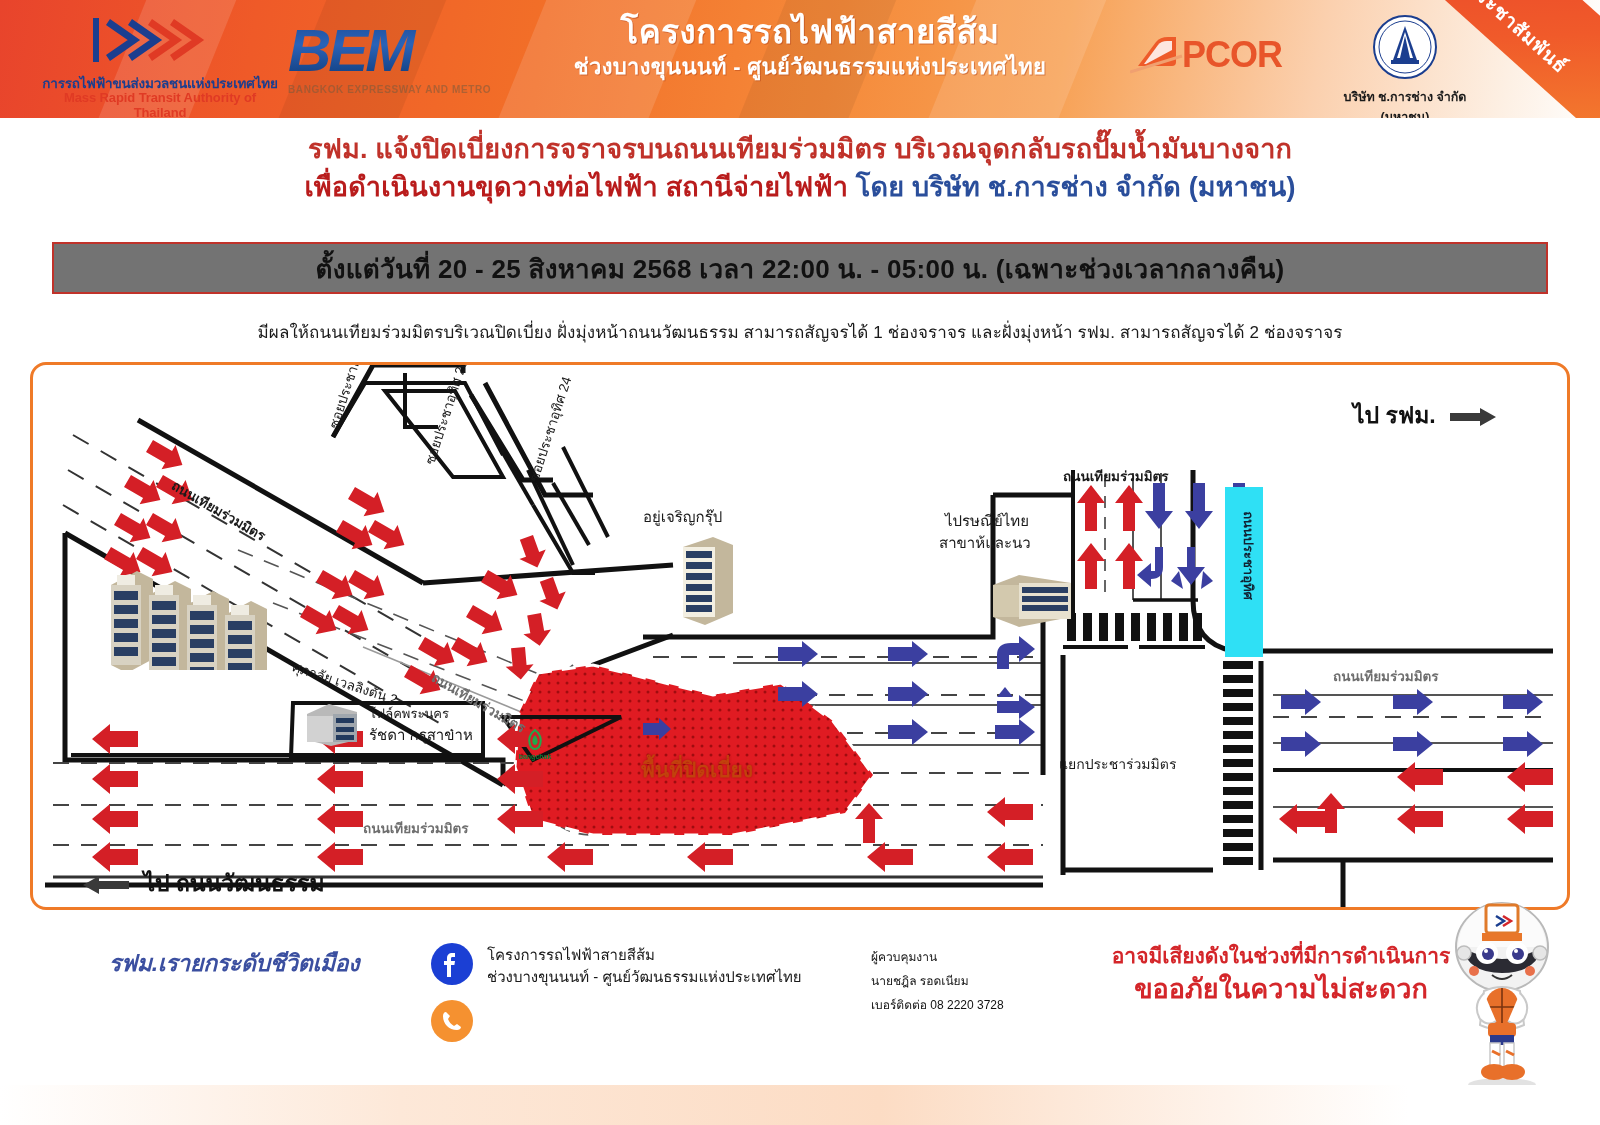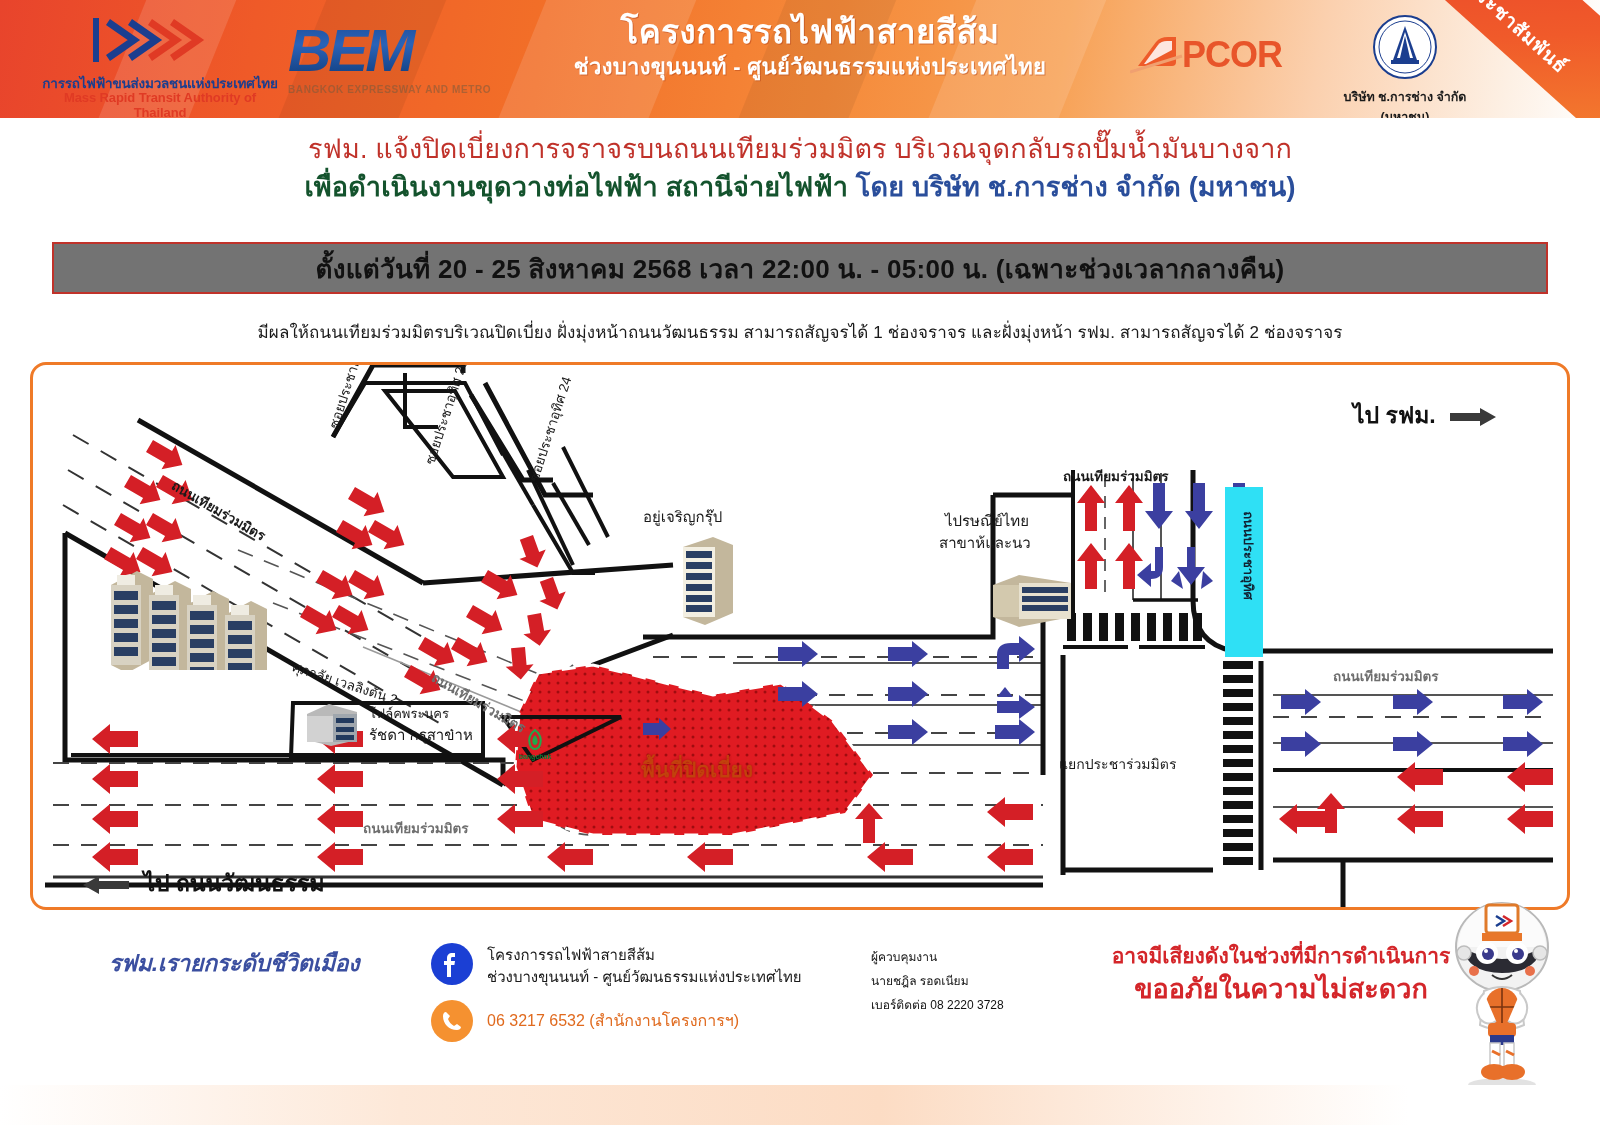--- a/index.html
+++ b/index.html
@@ -51,23 +51,23 @@
   .ck-name { font-size:12.5px; font-weight:bold; color:#1a1a1a; margin-top:3px; }
 
   .ribbon { position:absolute; right:-52px; top:-34px; width:250px; height:92px;
     background: linear-gradient(135deg,#e8402a 0%, #f05a2a 60%, #f37a2e 100%);
     transform: rotate(42deg); }
   .ribbon span { position:absolute; left:64px; top:48px; color:#fff; font-size:19px;
     font-weight:bold; white-space:nowrap; letter-spacing:1px; }
 
   
   .title-block { position:absolute; left:0; top:130px; width:1600px; text-align:center; }
-  .title-l1 { font-size:27px; font-weight:normal; color:#c0322a; line-height:38px; letter-spacing:0.2px; }
+  .title-l1 { font-size:27px; font-weight:bold; color:#c0322a; line-height:38px; letter-spacing:0.2px; }
   .title-l2 { font-size:27px; font-weight:bold; line-height:38px; letter-spacing:0.2px; }
-  .title-l2 .red { color:#14532d; }
+  .title-l2 .red { color:#b91c1c; }
   .title-l2 .blue { color:#2a4e9b; }
 
   
   .banner { position:absolute; left:52px; top:242px; width:1496px; height:52px;
     background:#737373; border:2px solid #c0322a; display:flex; align-items:center; justify-content:center; }
   .banner span { font-size:26px; font-weight:bold; color:#111; letter-spacing:0.3px; }
 
   
   .subnote { position:absolute; left:0; top:318px; width:1600px; text-align:center;
     font-size:17px; color:#1a1a1a; letter-spacing:0.1px; }
@@ -726,21 +726,20 @@
           <div>โครงการรถไฟฟ้าสายสีส้ม</div>
           <div>ช่วงบางขุนนนท์ - ศูนย์วัฒนธรรมแห่งประเทศไทย</div>
         </div>
       </div>
       <div class="crow">
         <div class="cbadge ph">
           <svg width="22" height="22" viewBox="0 0 22 22">
             <path d="M5 2 C3 2 2 4 2 6 c0 8 6 14 14 14 2 0 4-1 4-3 l-4-3 -3 2 C10 14 8 12 7 9 L9 6 Z" fill="#ffffff"></path>
           </svg>
         </div>
-        <div class="ctext orange">06 3217 6532 (สำนักงานโครงการฯ)</div>
       </div>
     </div>
 
     <div class="supervisor">
       <div>ผู้ควบคุมงาน</div>
       <div>นายชฎิล รอดเนียม</div>
       <div>เบอร์ติดต่อ 08 2220 3728</div>
     </div>
 
     <div class="apology">

